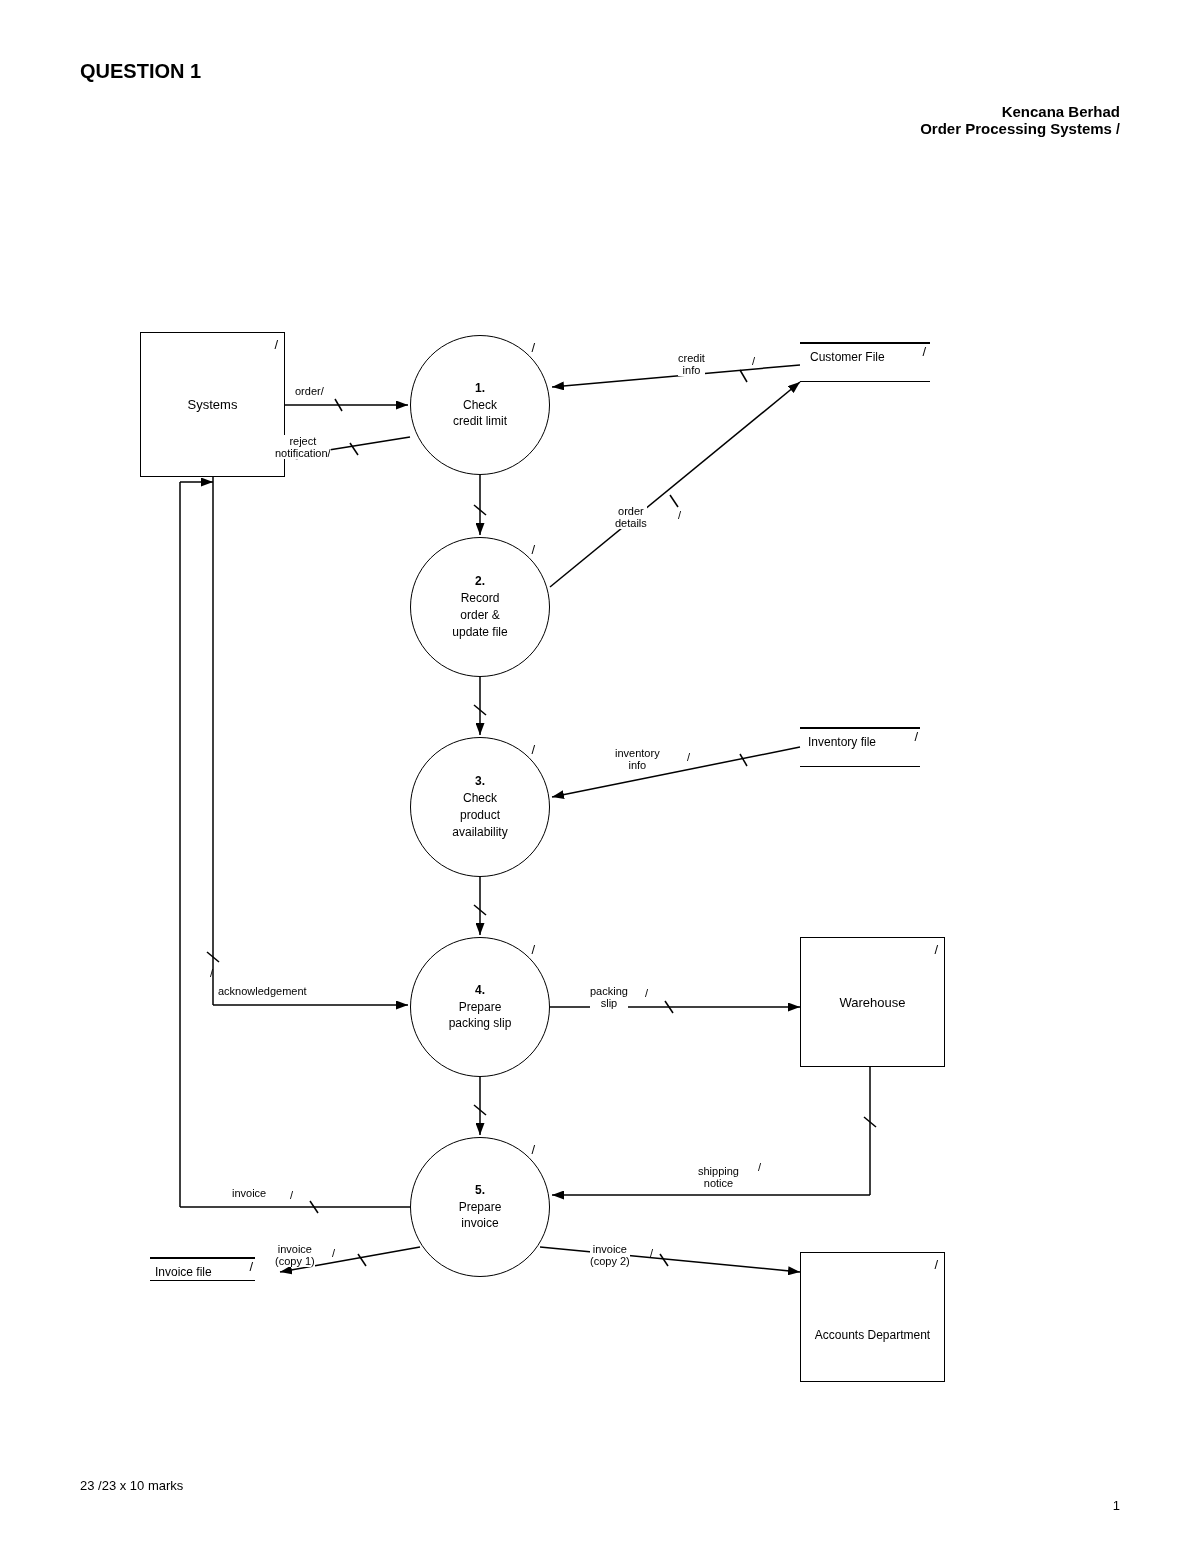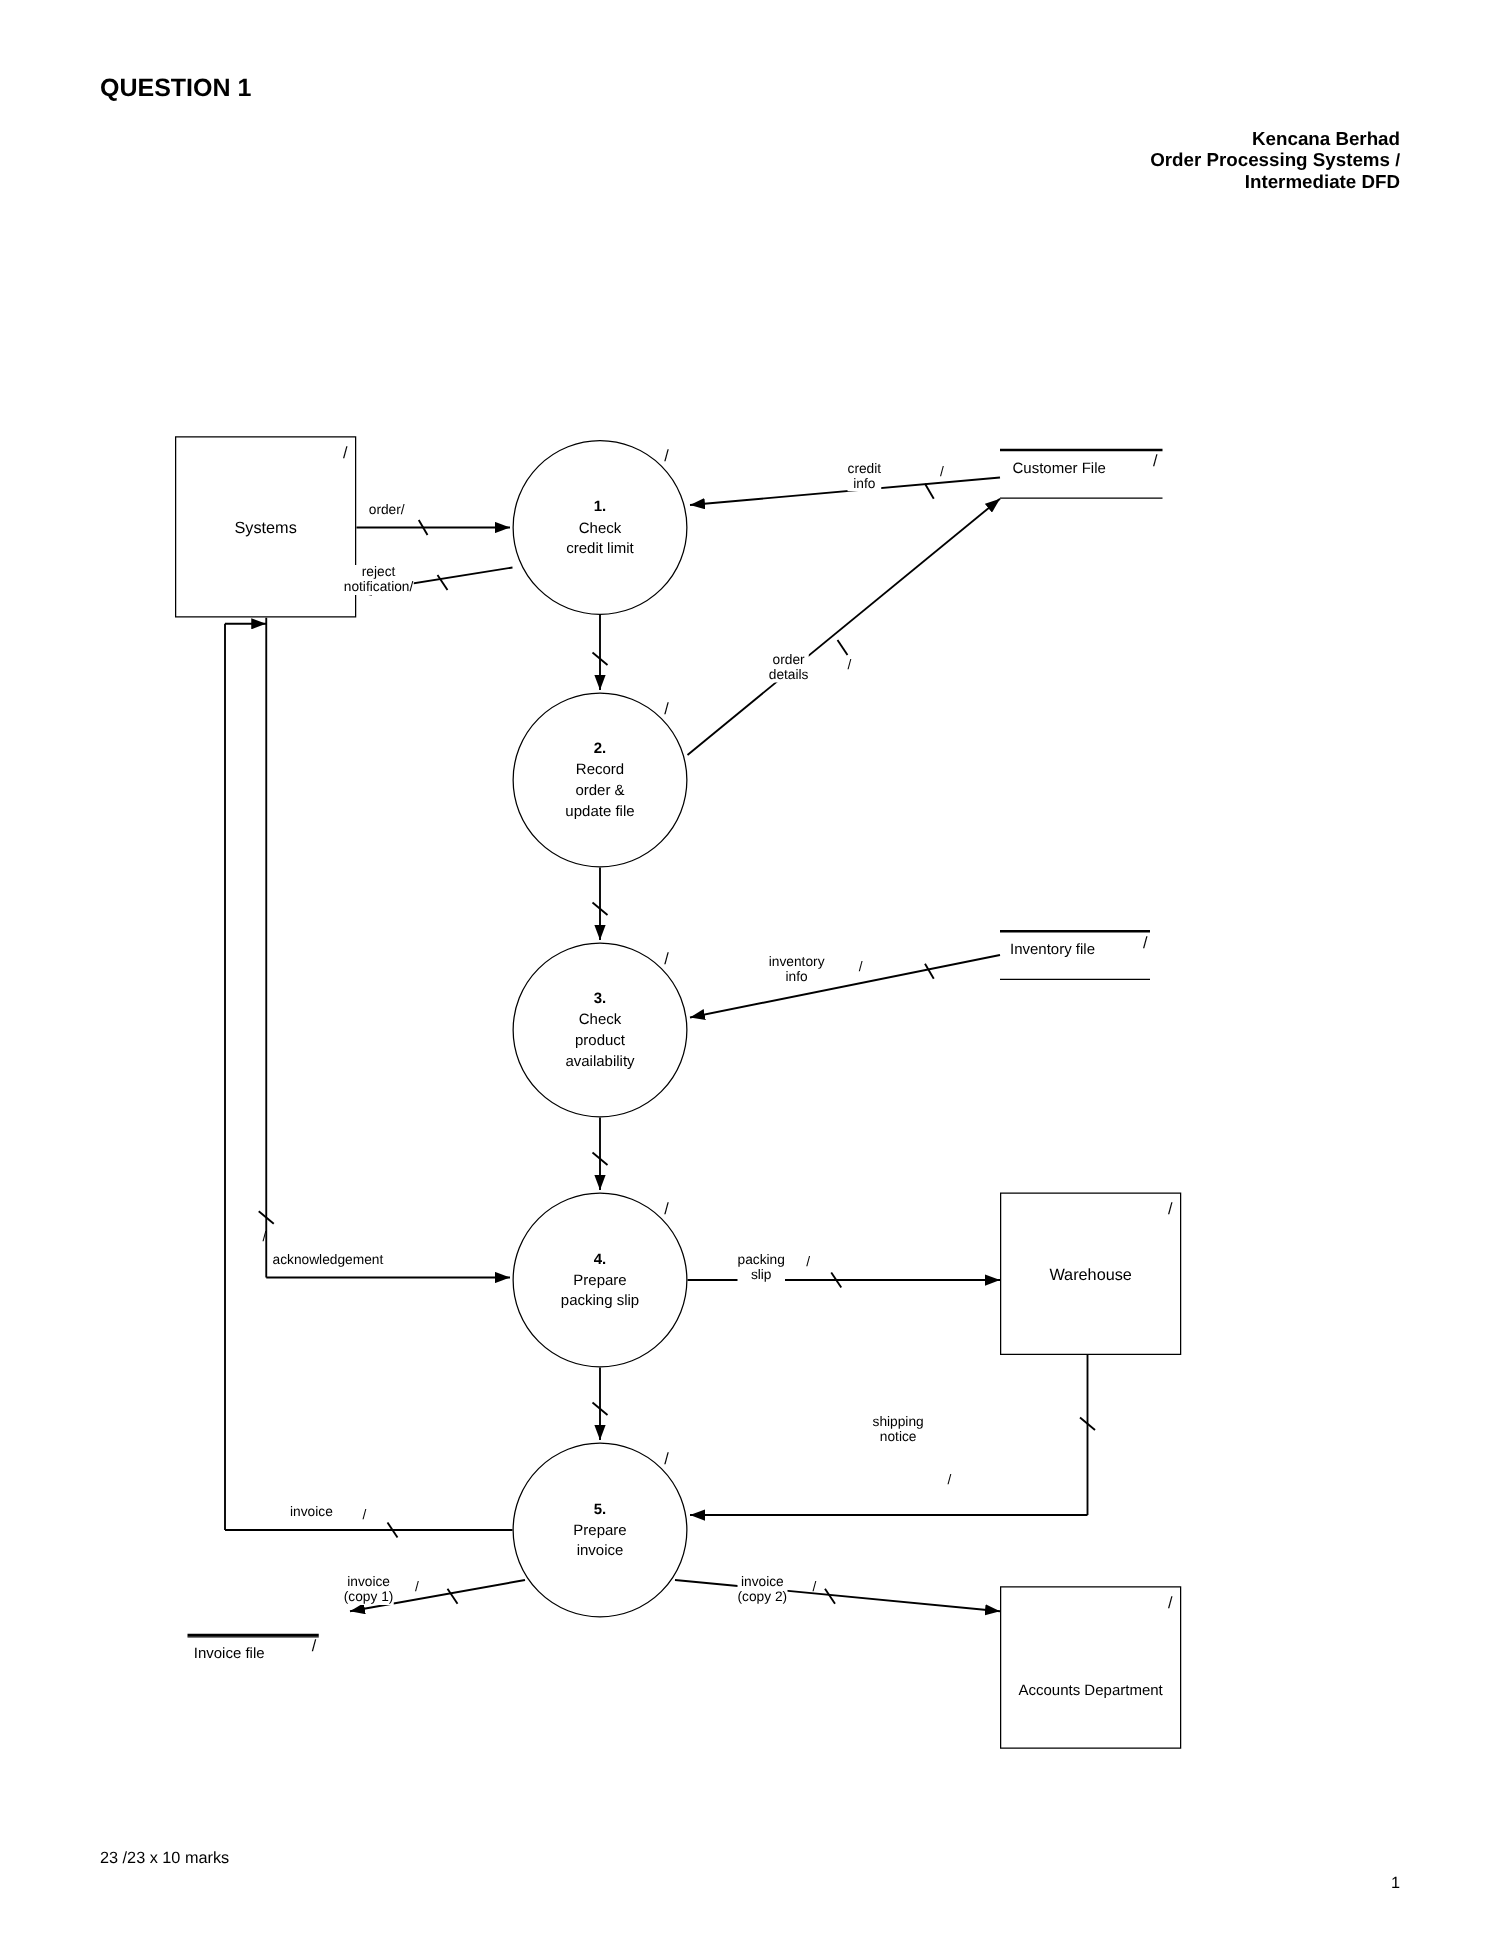--- a/index.html
+++ b/index.html
@@ -96,21 +96,20 @@
   </style>
 </head>
 <body>
 
 <div class="page">
   <div class="question-label">QUESTION 1</div>
 
   <div class="diagram-title">
     <div>Kencana Berhad</div>
     <div><span>Order Processing Systems</span> <span style="font-size:14px">/</span></div>
-    <div>Intermediate DFD</div>
   </div>
 
   <div class="diagram-container">
 
     <svg class="arrows-svg">
       <defs>
         <marker id="arrowhead" markerWidth="8" markerHeight="6" refX="8" refY="3" orient="auto">
           <polygon points="0 0, 8 3, 0 6" fill="#000"></polygon>
         </marker>
       </defs>
@@ -197,21 +196,21 @@
       <div style="width:120px; height:1.5px; background:#000;"></div>
       <div style="position:absolute; left:8px; top:8px; font-size:12px; white-space:nowrap;">Inventory file</div>
       <span style="position:absolute;top:2px;right:2px;font-size:13px">/</span>
     </div>
 
     <div class="entity" style="left:720px; top:790px; width:145px; height:130px;">
       <span>Warehouse</span>
       <span style="position:absolute;top:4px;right:6px;font-size:13px">/</span>
     </div>
 
-    <div style="position:absolute; left:70px; top:1110px; display:flex; flex-direction:column; height:50px;margin-top:33px;">
+    <div style="position:absolute; left:70px; top:1110px; display:flex; flex-direction:column; justify-content:space-between; height:24px;">
       <div style="width:105px; height:1.5px; background:#000;"></div>
       <div style="width:105px; height:1.5px; background:#000;"></div>
       <div style="position:absolute; left:5px; top:8px; font-size:12px; white-space:nowrap;">Invoice file</div>
       <span style="position:absolute;top:2px;right:2px;font-size:13px">/</span>
     </div>
 
     <div class="entity" style="left:720px; top:1105px; width:145px; height:130px;">
       <span style="font-size:12px; text-align:left;margin-top:36px;">Accounts Department</span>
       <span style="position:absolute;top:4px;right:6px;font-size:13px">/</span>
     </div>
@@ -268,21 +267,21 @@
 
     <div class="arrow-label" style="left:535px; top:600px;">inventory<br>info</div>
     <span style="position:absolute; left:607px; top:604px; font-size:11px">/</span>
 
     <div class="arrow-label" style="left:138px; top:838px;">acknowledgement</div>
     <span style="position:absolute; left:130px; top:820px; font-size:11px">/</span>
 
     <div class="arrow-label" style="left:510px; top:838px;">packing<br>slip</div>
     <span style="position:absolute; left:565px; top:840px; font-size:11px">/</span>
 
-    <div class="arrow-label" style="left:618px; top:968px;">shipping<br>notice</div>
+    <div class="arrow-label" style="left:618px; top:1018px;">shipping<br>notice</div>
     <span style="position:absolute; left:678px; top:1014px; font-size:11px">/</span>
 
     <div class="arrow-label" style="left:152px; top:1040px;">invoice</div>
     <span style="position:absolute; left:210px; top:1042px; font-size:11px">/</span>
 
     <div class="arrow-label" style="left:195px; top:1096px;">invoice<br>(copy 1)</div>
     <span style="position:absolute; left:252px; top:1100px; font-size:11px">/</span>
 
     <div class="arrow-label" style="left:510px; top:1096px;">invoice<br>(copy 2)</div>
     <span style="position:absolute; left:570px; top:1100px; font-size:11px">/</span>

